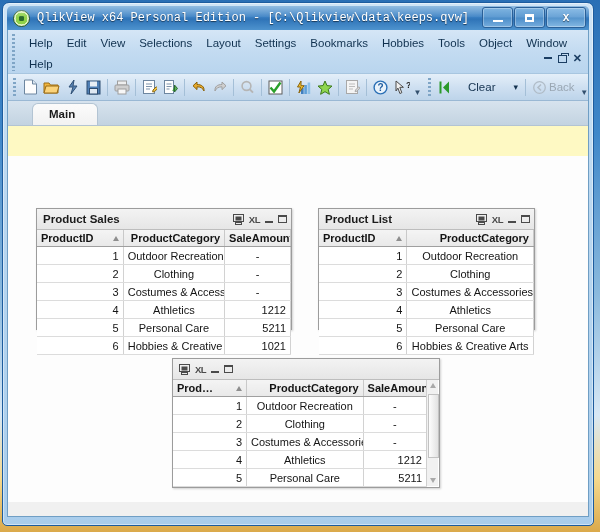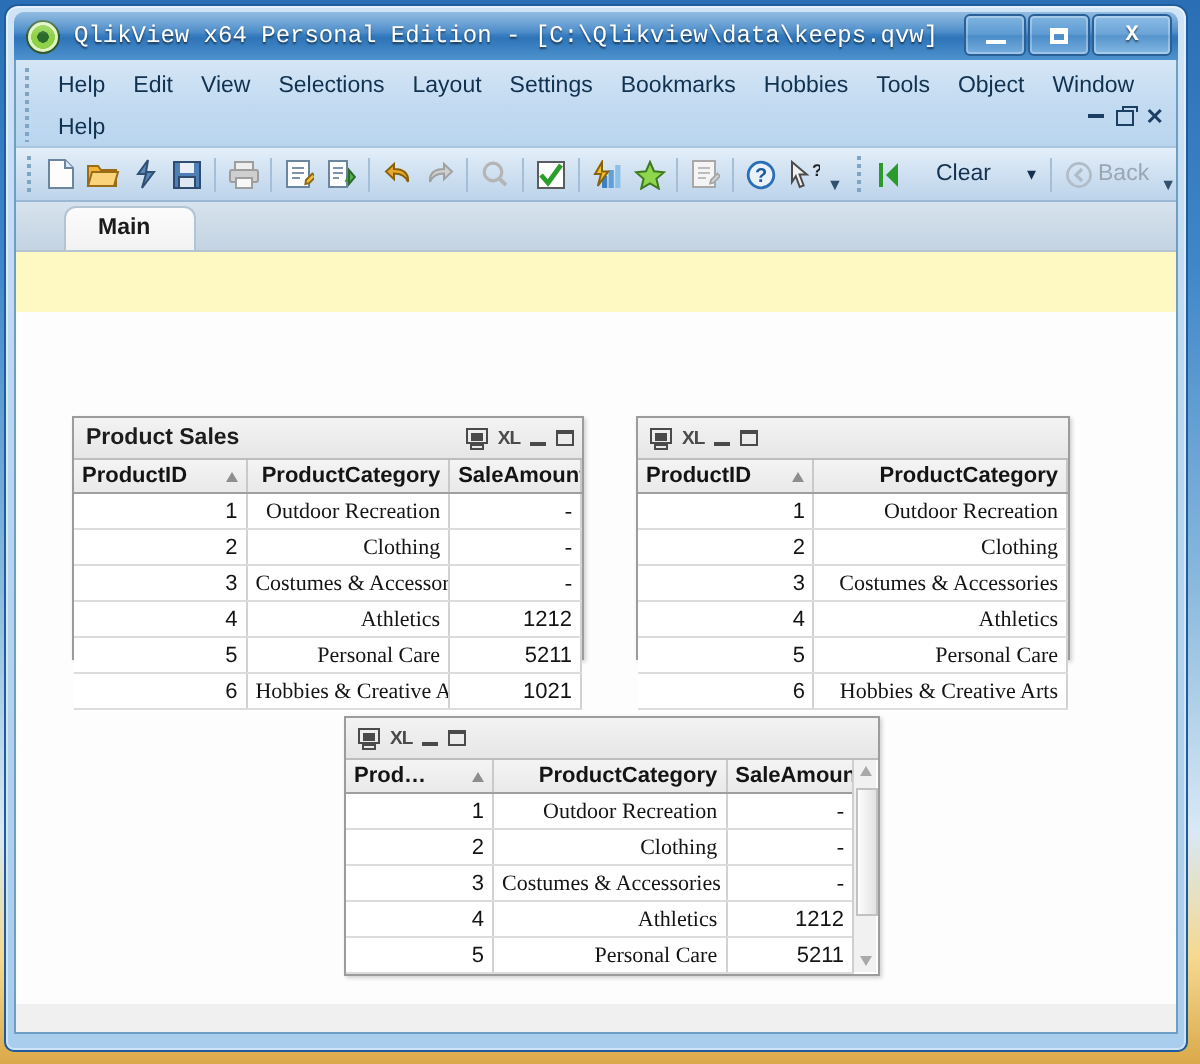--- a/index.html
+++ b/index.html
@@ -189,21 +189,21 @@
   table.qv-table td{
     border-right:1px solid #d2d2d2;
     border-bottom:1px solid #dcdcdc;
     padding:1px 4px;
     height:15px;
     white-space:nowrap;
     overflow:hidden;
     background:#ffffff;
   }
   td.num{ text-align:right; }
-  td.cat{ text-align:right;font-family:Liberation Serif, serif; }
+  td.cat{ text-align:center; }
   .sort-arrow{
     display:inline-block;
     width:0;height:0;
     border-left:3.5px solid transparent;
     border-right:3.5px solid transparent;
     border-bottom:5px solid #8e8e8e;
     margin-left:3px;
     vertical-align:middle;
   }
   .th-wrap{ display:flex;align-items:center;justify-content:space-between; }
@@ -508,20 +508,21 @@
                   <td class="num">6</td>
                   <td class="cat">Hobbies &amp; Creative Arts</td>
                   <td class="num">1021</td>
                 </tr>
             </tbody>
           </table>
         </div>
 
         <div class="qv-box" style="left:310px; top:52px; width:217px; height:122px;">
           <div class="qv-caption">
+            <span class="qv-title">Product List</span>
             <span class="cap-icons">
               <span class="cap-ic">
                 <svg width="11" height="11" viewBox="0 0 11 11">
                     <rect x="0.5" y="0.5" width="10" height="7" fill="none" stroke="#4a4a4a"></rect>
                     <rect x="2.5" y="2.5" width="6" height="4" fill="#4a4a4a"></rect>
                     <rect x="2.5" y="8.5" width="6" height="2" fill="none" stroke="#4a4a4a"></rect>
                   </svg>
               </span>
               <span class="cap-xl">XL</span>
               <span class="cap-ic">

